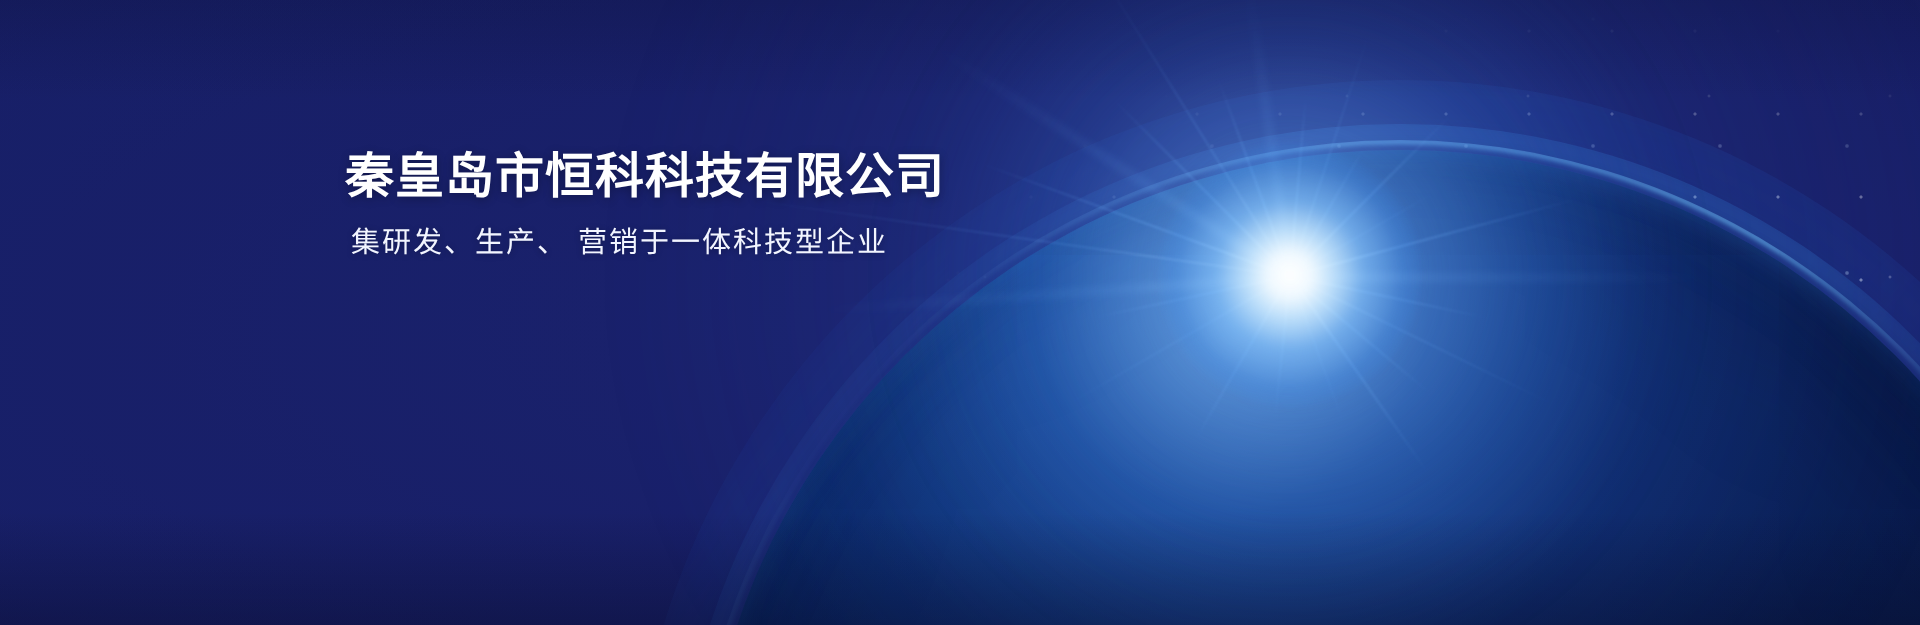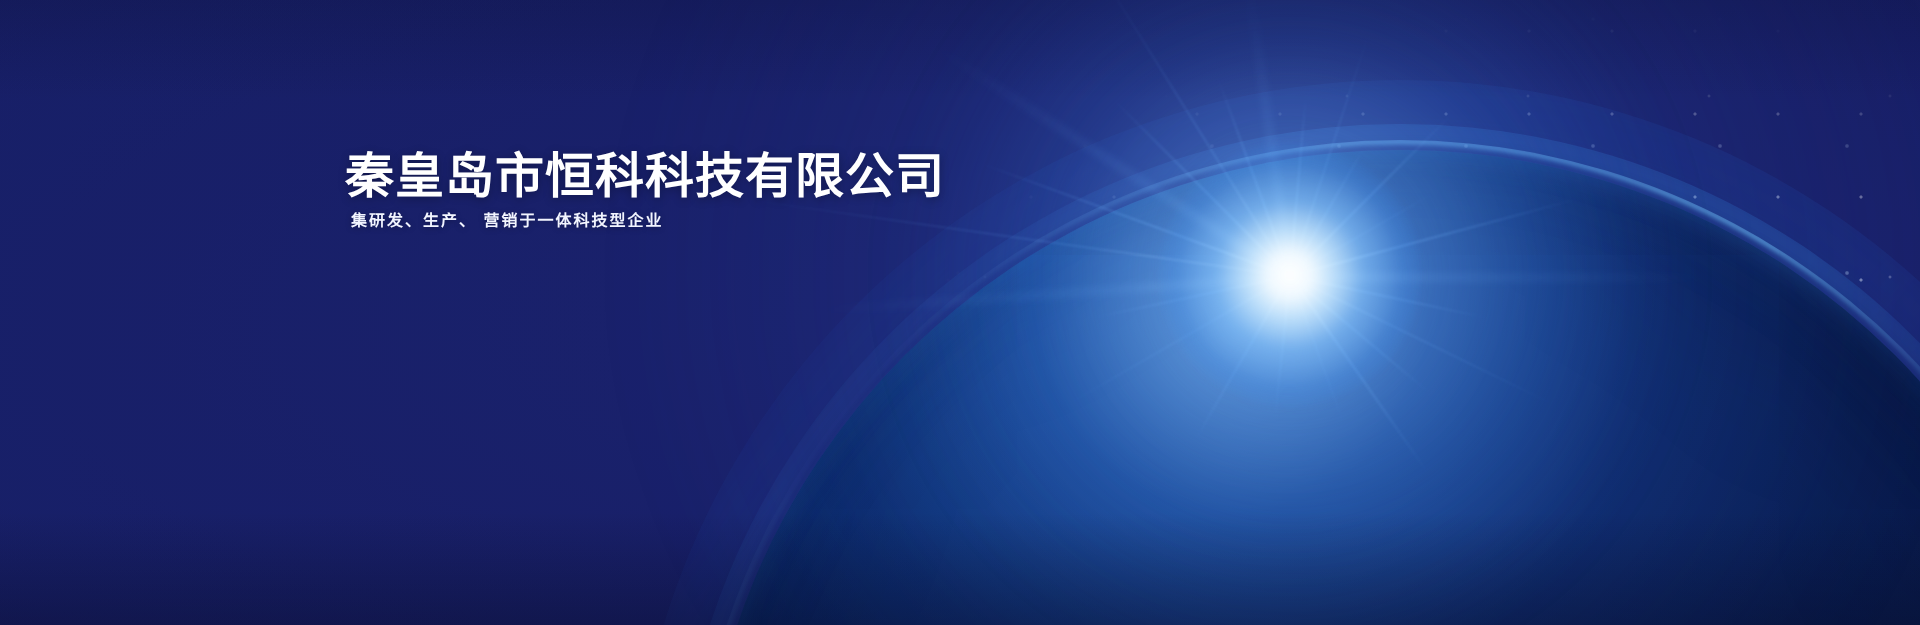--- a/index.html
+++ b/index.html
@@ -222,24 +222,24 @@
     margin:0;
     font-size:49px;
     line-height:1.08;
     font-weight:bold;
     color:#ffffff;
     letter-spacing:1px;
     white-space:nowrap;
     text-shadow:0 2px 10px rgba(0,0,0,.30);
   }
   .subline{
-    margin:8px 0 0 6px;
-    font-size:16px;
+    margin:22px 0 0 6px;
+    font-size:29px;
     line-height:1.2;
-    font-weight:bold;
+    font-weight:normal;
     color:#f2f5ff;
     letter-spacing:2px;
     white-space:nowrap;
     text-shadow:0 1px 6px rgba(0,0,0,.28);
   }
 </style>
 </head>
 <body>
 
 <div class="banner">

